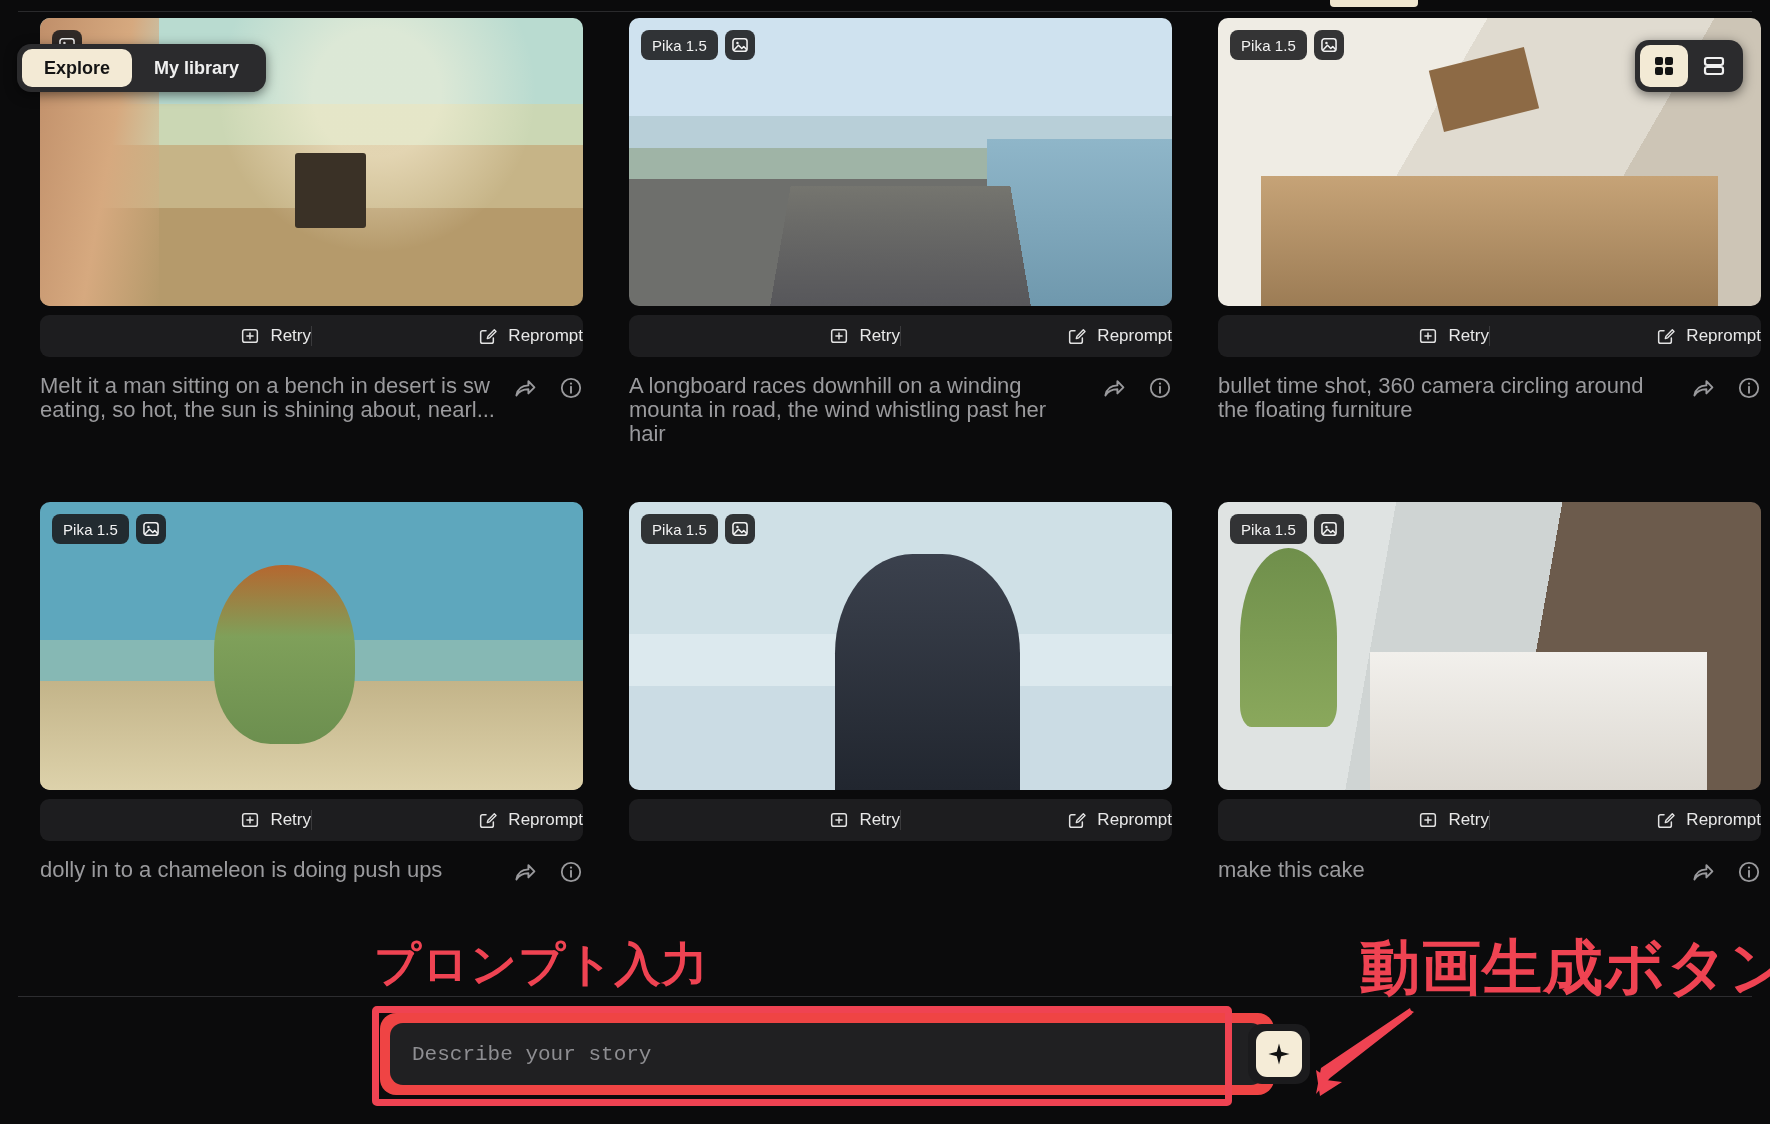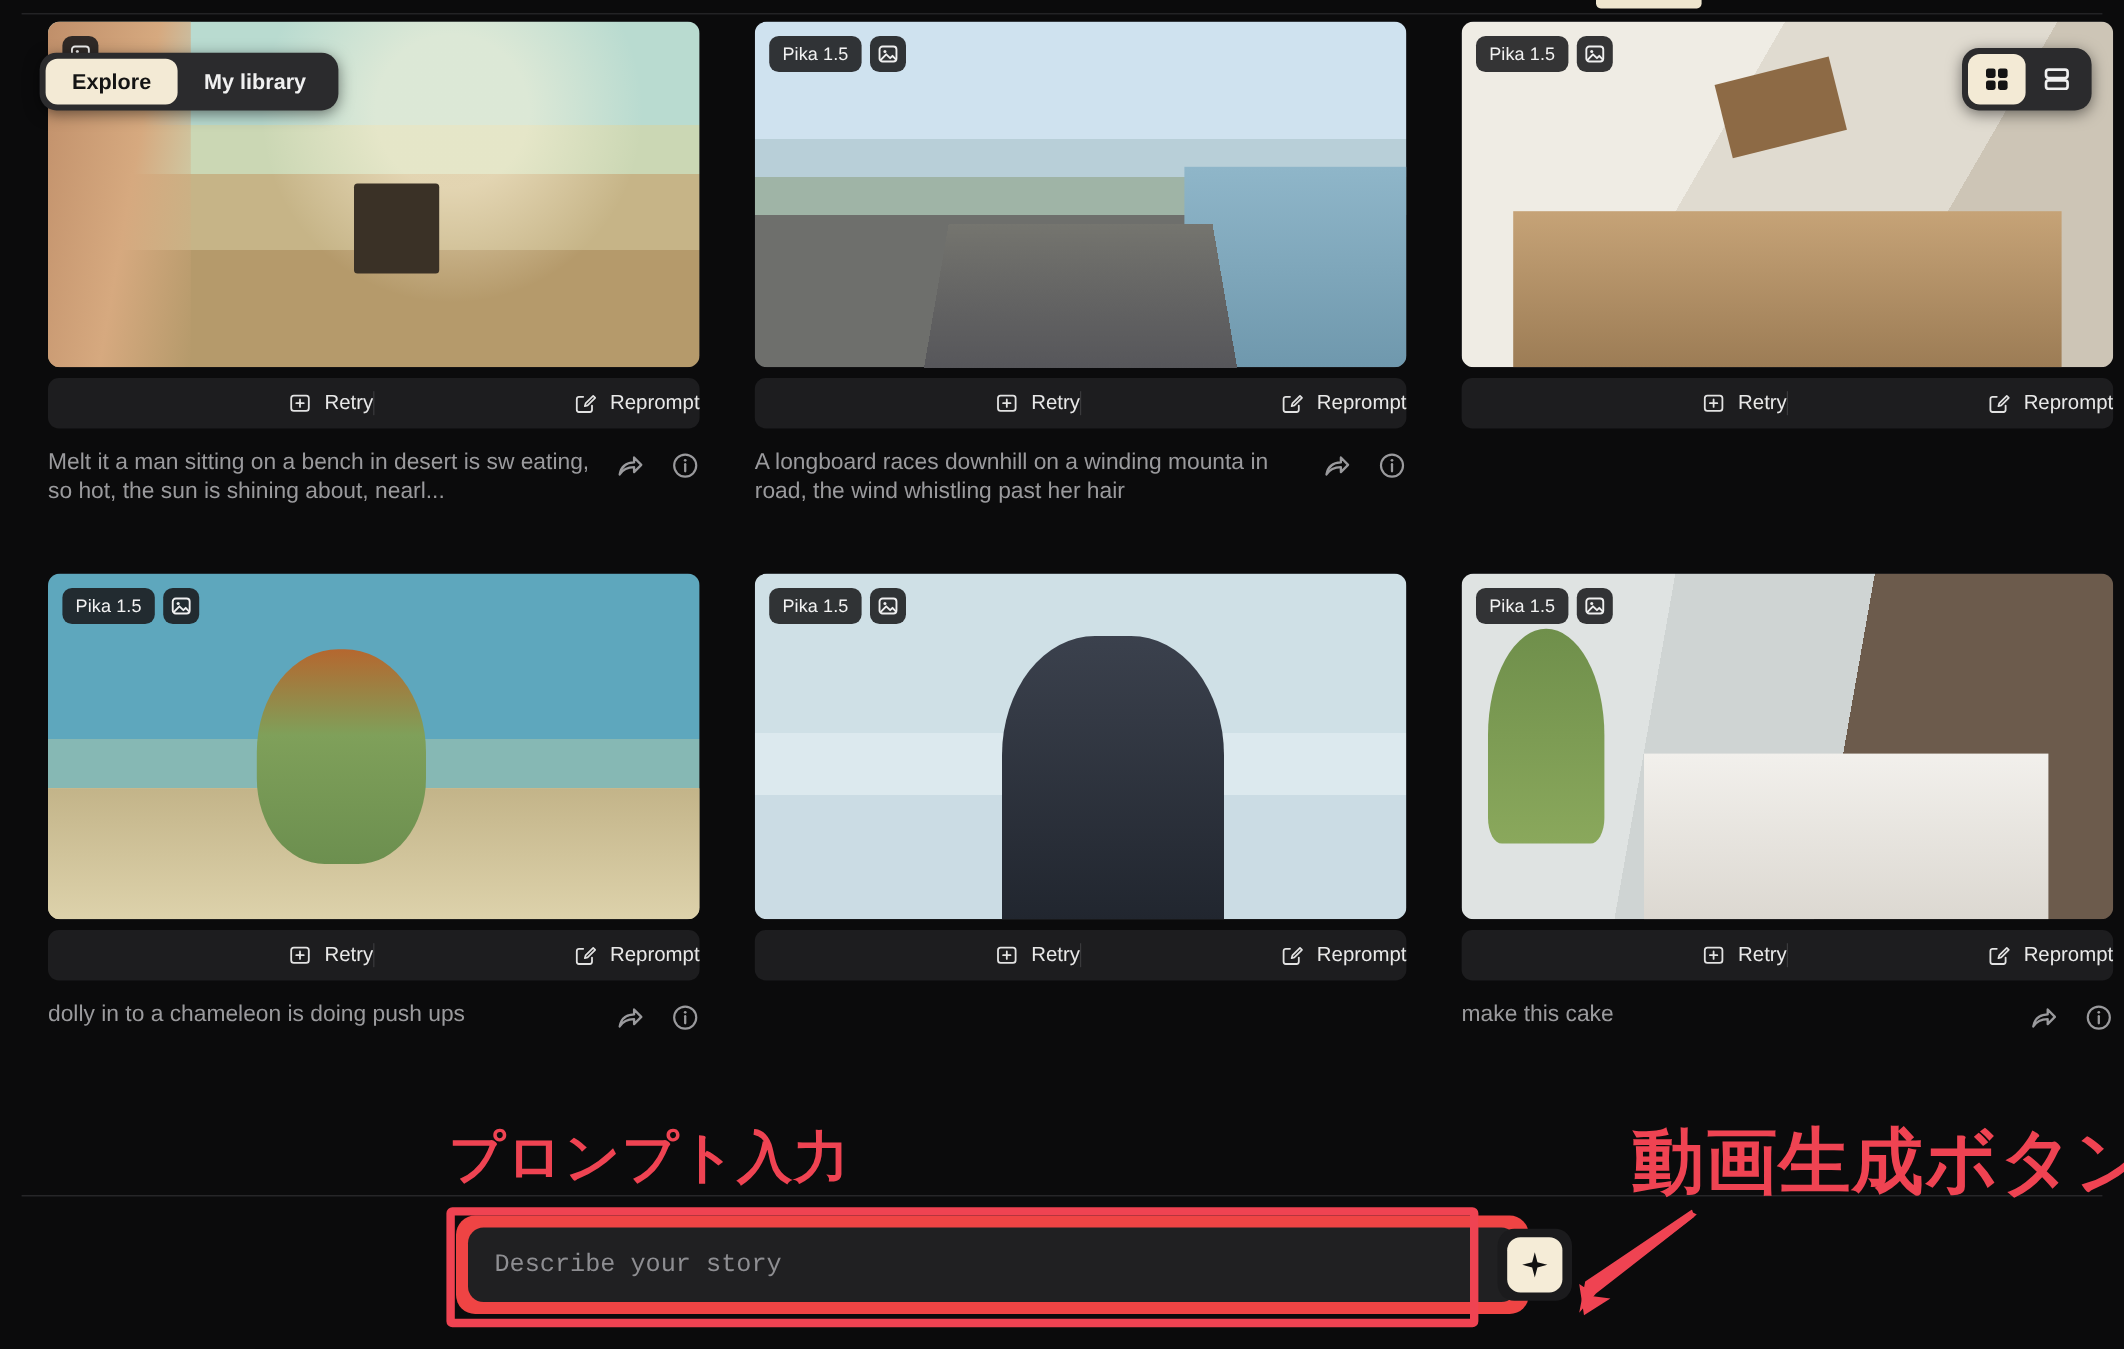--- a/index.html
+++ b/index.html
@@ -86,41 +86,40 @@
   .act-sep { width: 1px; height: 20px; background: #3a3a3c; }
 
   .meta {
     margin-top: 17px;
     display: flex; align-items: flex-start;
     width: 543px;
   }
   .prompt {
     flex: 1;
     color: #9a9a9d;
-    font-size: 19px;
+    font-size: 22px;
     line-height: 24px;
     padding-right: 14px;
     min-height: 24px;
   }
   .prompt.dim { color: #76767a; }
   .meta-icons { display: flex; gap: 22px; align-items: center; padding-top: 2px; }
   .meta-icons .ic { cursor: pointer; }
   .meta-icons svg { display: block; }
 
   
   .seg {
     position: absolute; left: 17px; top: 44px;
     height: 48px;
     background: #2b2b2d;
     border-radius: 14px;
     display: flex; align-items: center;
     padding: 5px;
     z-index: 20;
     box-shadow: 0 3px 12px rgba(0,0,0,.5);
-    margin-left: 16px;
   }
   .seg-btn {
     height: 38px; padding: 0 22px;
     display: flex; align-items: center; justify-content: center;
     border-radius: 10px;
     color: #f0f0f0; font-size: 18px; font-weight: 700;
     cursor: pointer; border: 0; background: transparent;
     font-family: "Liberation Sans", sans-serif;
     white-space: nowrap;
   }
@@ -392,20 +391,37 @@
               <span>Retry</span>
             </button>
             <div class="act-sep"></div>
             <button class="act">
               <svg width="20" height="20" viewBox="0 0 24 24">
                 <path d="M19.6 4.6 L12 12.2 M19.6 4.6 L21.6 6.6 L14 14.2 L11.2 15 L12 12.2 Z" fill="none" stroke="#e2e2e2" stroke-width="1.7" stroke-linejoin="round"></path>
                 <path d="M18.4 14.4 V18.6 A2.2 2.2 0 0 1 16.2 20.8 H5.4 A2.2 2.2 0 0 1 3.2 18.6 V7.8 A2.2 2.2 0 0 1 5.4 5.6 H9.6" fill="none" stroke="#e2e2e2" stroke-width="1.8" stroke-linecap="round"></path>
               </svg>
               <span>Reprompt</span>
             </button>
+          </div>
+          <div class="meta">
+            <div class="prompt">bullet time shot, 360 camera circling around the floating furniture</div>
+            <div class="meta-icons">
+              <span class="ic">
+                <svg width="24" height="24" viewBox="0 0 24 24">
+                  <path d="M3.4 19.4 C4.6 12.4 9.6 9.6 15.4 9.4 V5.2 L21.4 11.4 L15.4 17.4 V13.2 C10 13.2 6.2 14.8 3.4 19.4 Z" fill="none" stroke="#9a9a9d" stroke-width="1.9" stroke-linejoin="round"></path>
+                </svg>
+              </span>
+              <span class="ic">
+                <svg width="24" height="24" viewBox="0 0 24 24">
+                  <circle cx="12" cy="12" r="9.2" fill="none" stroke="#9a9a9d" stroke-width="1.8"></circle>
+                  <circle cx="12" cy="7.6" r="1.15" fill="#9a9a9d"></circle>
+                  <path d="M12 10.8 V16.8" stroke="#9a9a9d" stroke-width="1.9" stroke-linecap="round"></path>
+                </svg>
+              </span>
+            </div>
           </div>
         </div>
       </div>
     <div class="row" id="row-1">
         <div class="card">
           <div class="thumb">
             <div class="art a-cham"></div>
             <div class="badges">
               <div class="badge-model">Pika 1.5</div>
               <div class="badge-icon">

